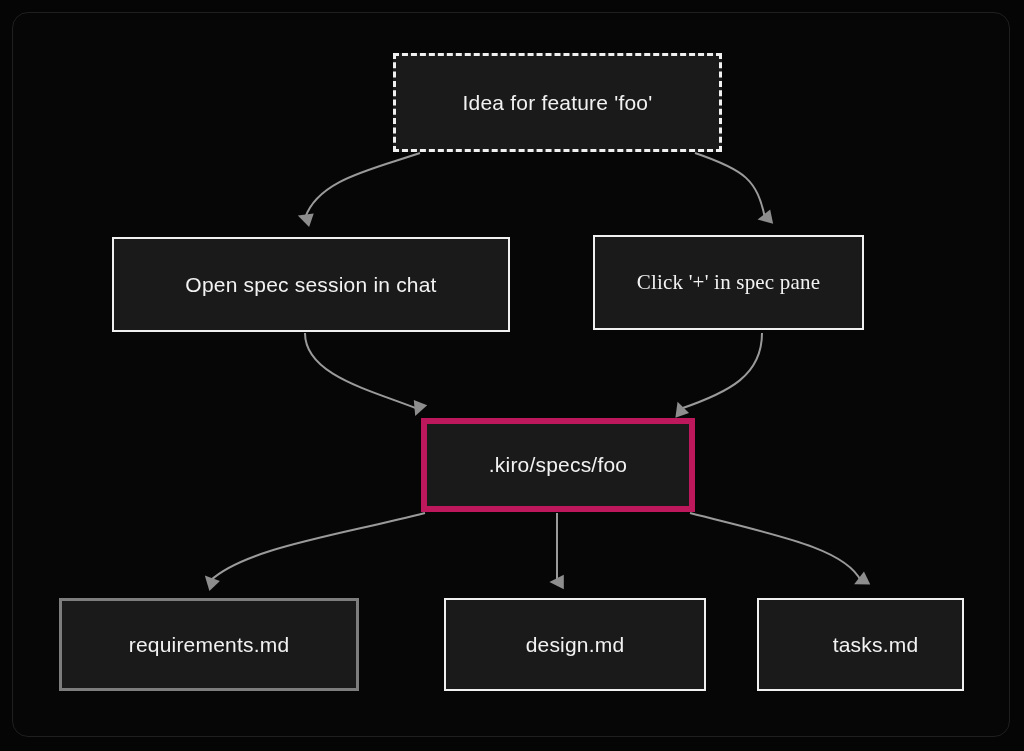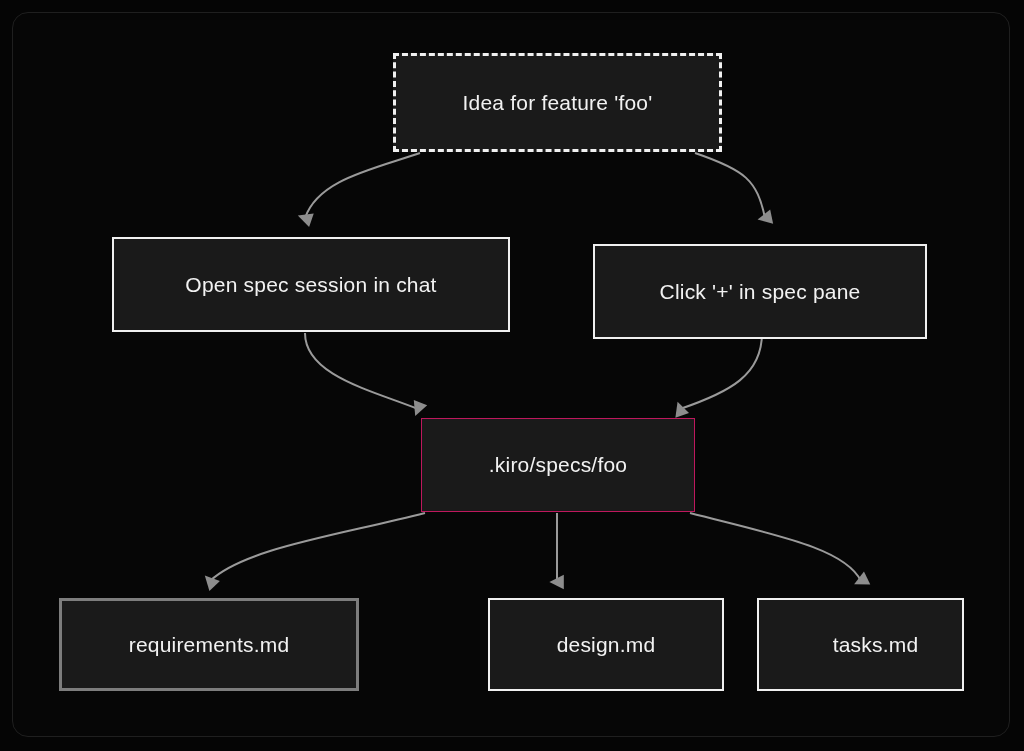--- a/index.html
+++ b/index.html
@@ -48,21 +48,21 @@
     line-height: 1.2;
     user-select: none;
   }
   .node-solid {
     border: 2px solid #f0f0f0;
   }
   .node-dashed {
     border: 3px dashed #f0f0f0;
   }
   .node-highlight {
-    border: 1px solid #be185d;
+    border: 6px solid #be185d;
   }
   .node-muted {
     border: 3px solid #7d7d7d;
   }
 </style>
 </head>
 <body>
 
 <div id="canvas">
 
@@ -87,33 +87,33 @@
   </svg>
 
   <div class="node node-dashed" style="left:393px; top:53px; width:329px; height:99px;">
     <span>Idea for feature 'foo'</span>
   </div>
 
   <div class="node node-solid" style="left:112px; top:237px; width:398px; height:95px;">
     <span>Open spec session in chat</span>
   </div>
 
-  <div class="node node-solid" style="left:593px; top:244px; width:334px; height:95px;">
+  <div class="node node-solid" style="left:593px; top:235px; width:271px; height:95px;font-family:Liberation Serif, serif;">
     <span>Click '+' in spec pane</span>
   </div>
 
   <div class="node node-highlight" style="left:421px; top:418px; width:274px; height:94px;">
     <span>.kiro/specs/foo</span>
   </div>
 
   <div class="node node-muted" style="left:59px; top:598px; width:300px; height:93px;">
     <span>requirements.md</span>
   </div>
 
-  <div class="node node-solid" style="left:444px; top:598px; width:236px; height:93px;margin-left:44px;">
+  <div class="node node-solid" style="left:444px; top:598px; width:262px; height:93px;">
     <span>design.md</span>
   </div>
 
   <div class="node node-solid" style="left:757px; top:598px; width:207px; height:93px;padding-left:30px;">
     <span>tasks.md</span>
   </div>
 
 </div>
 
 </body></html>

